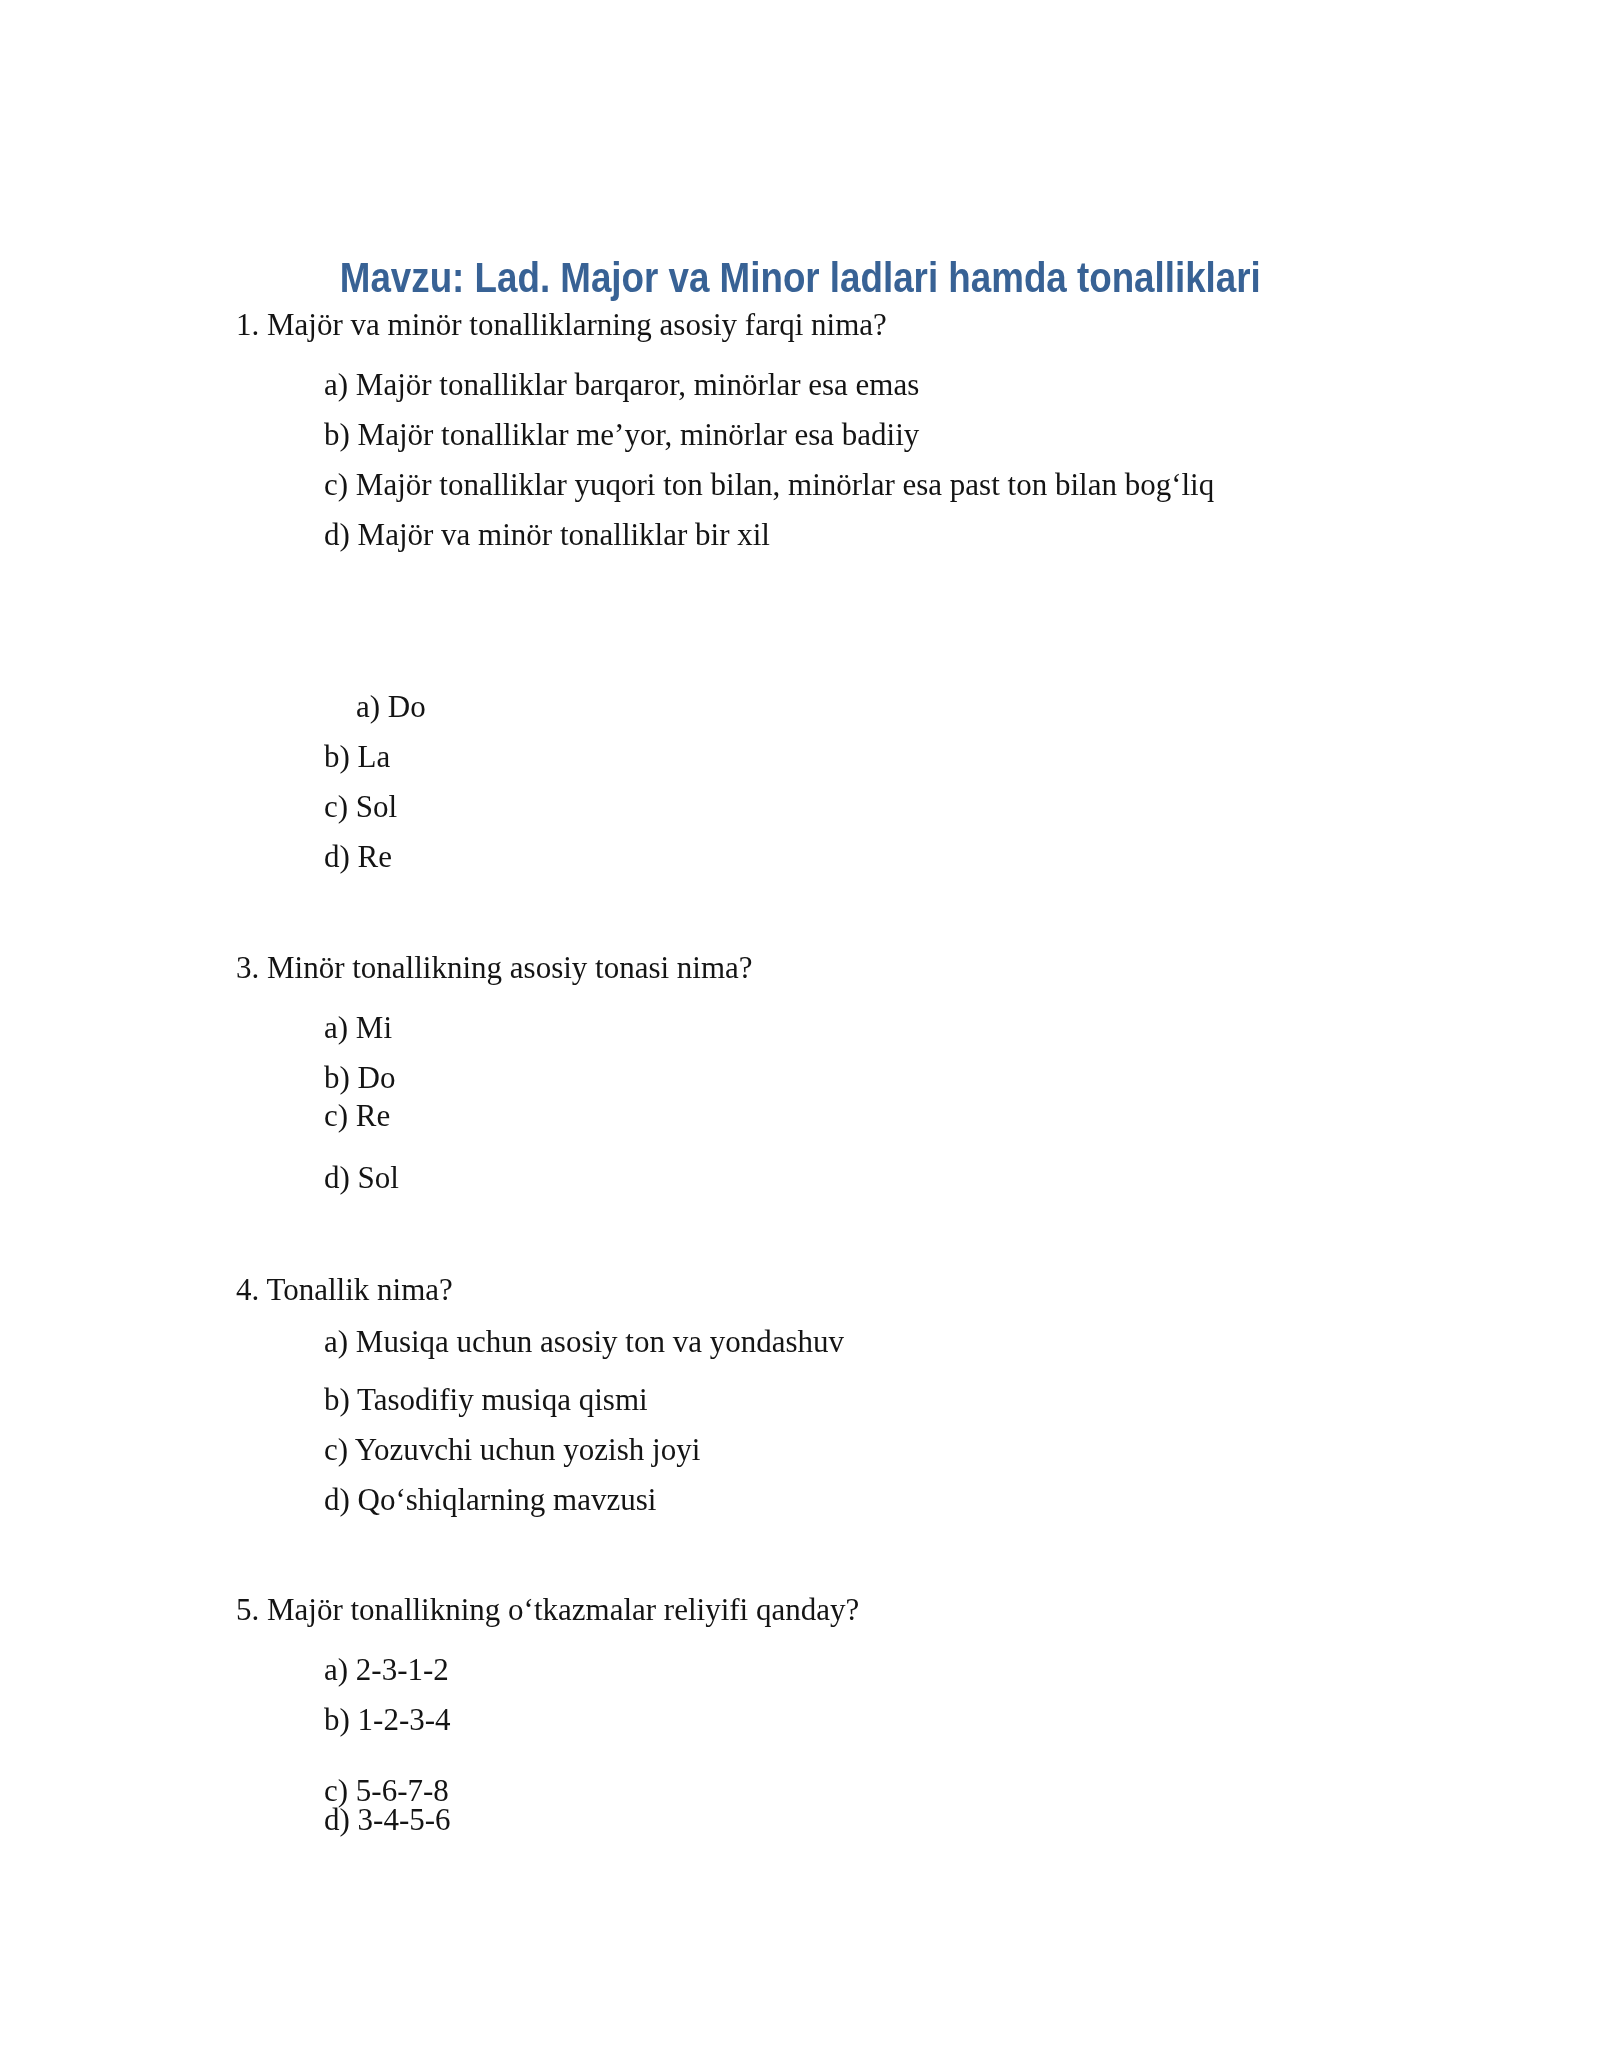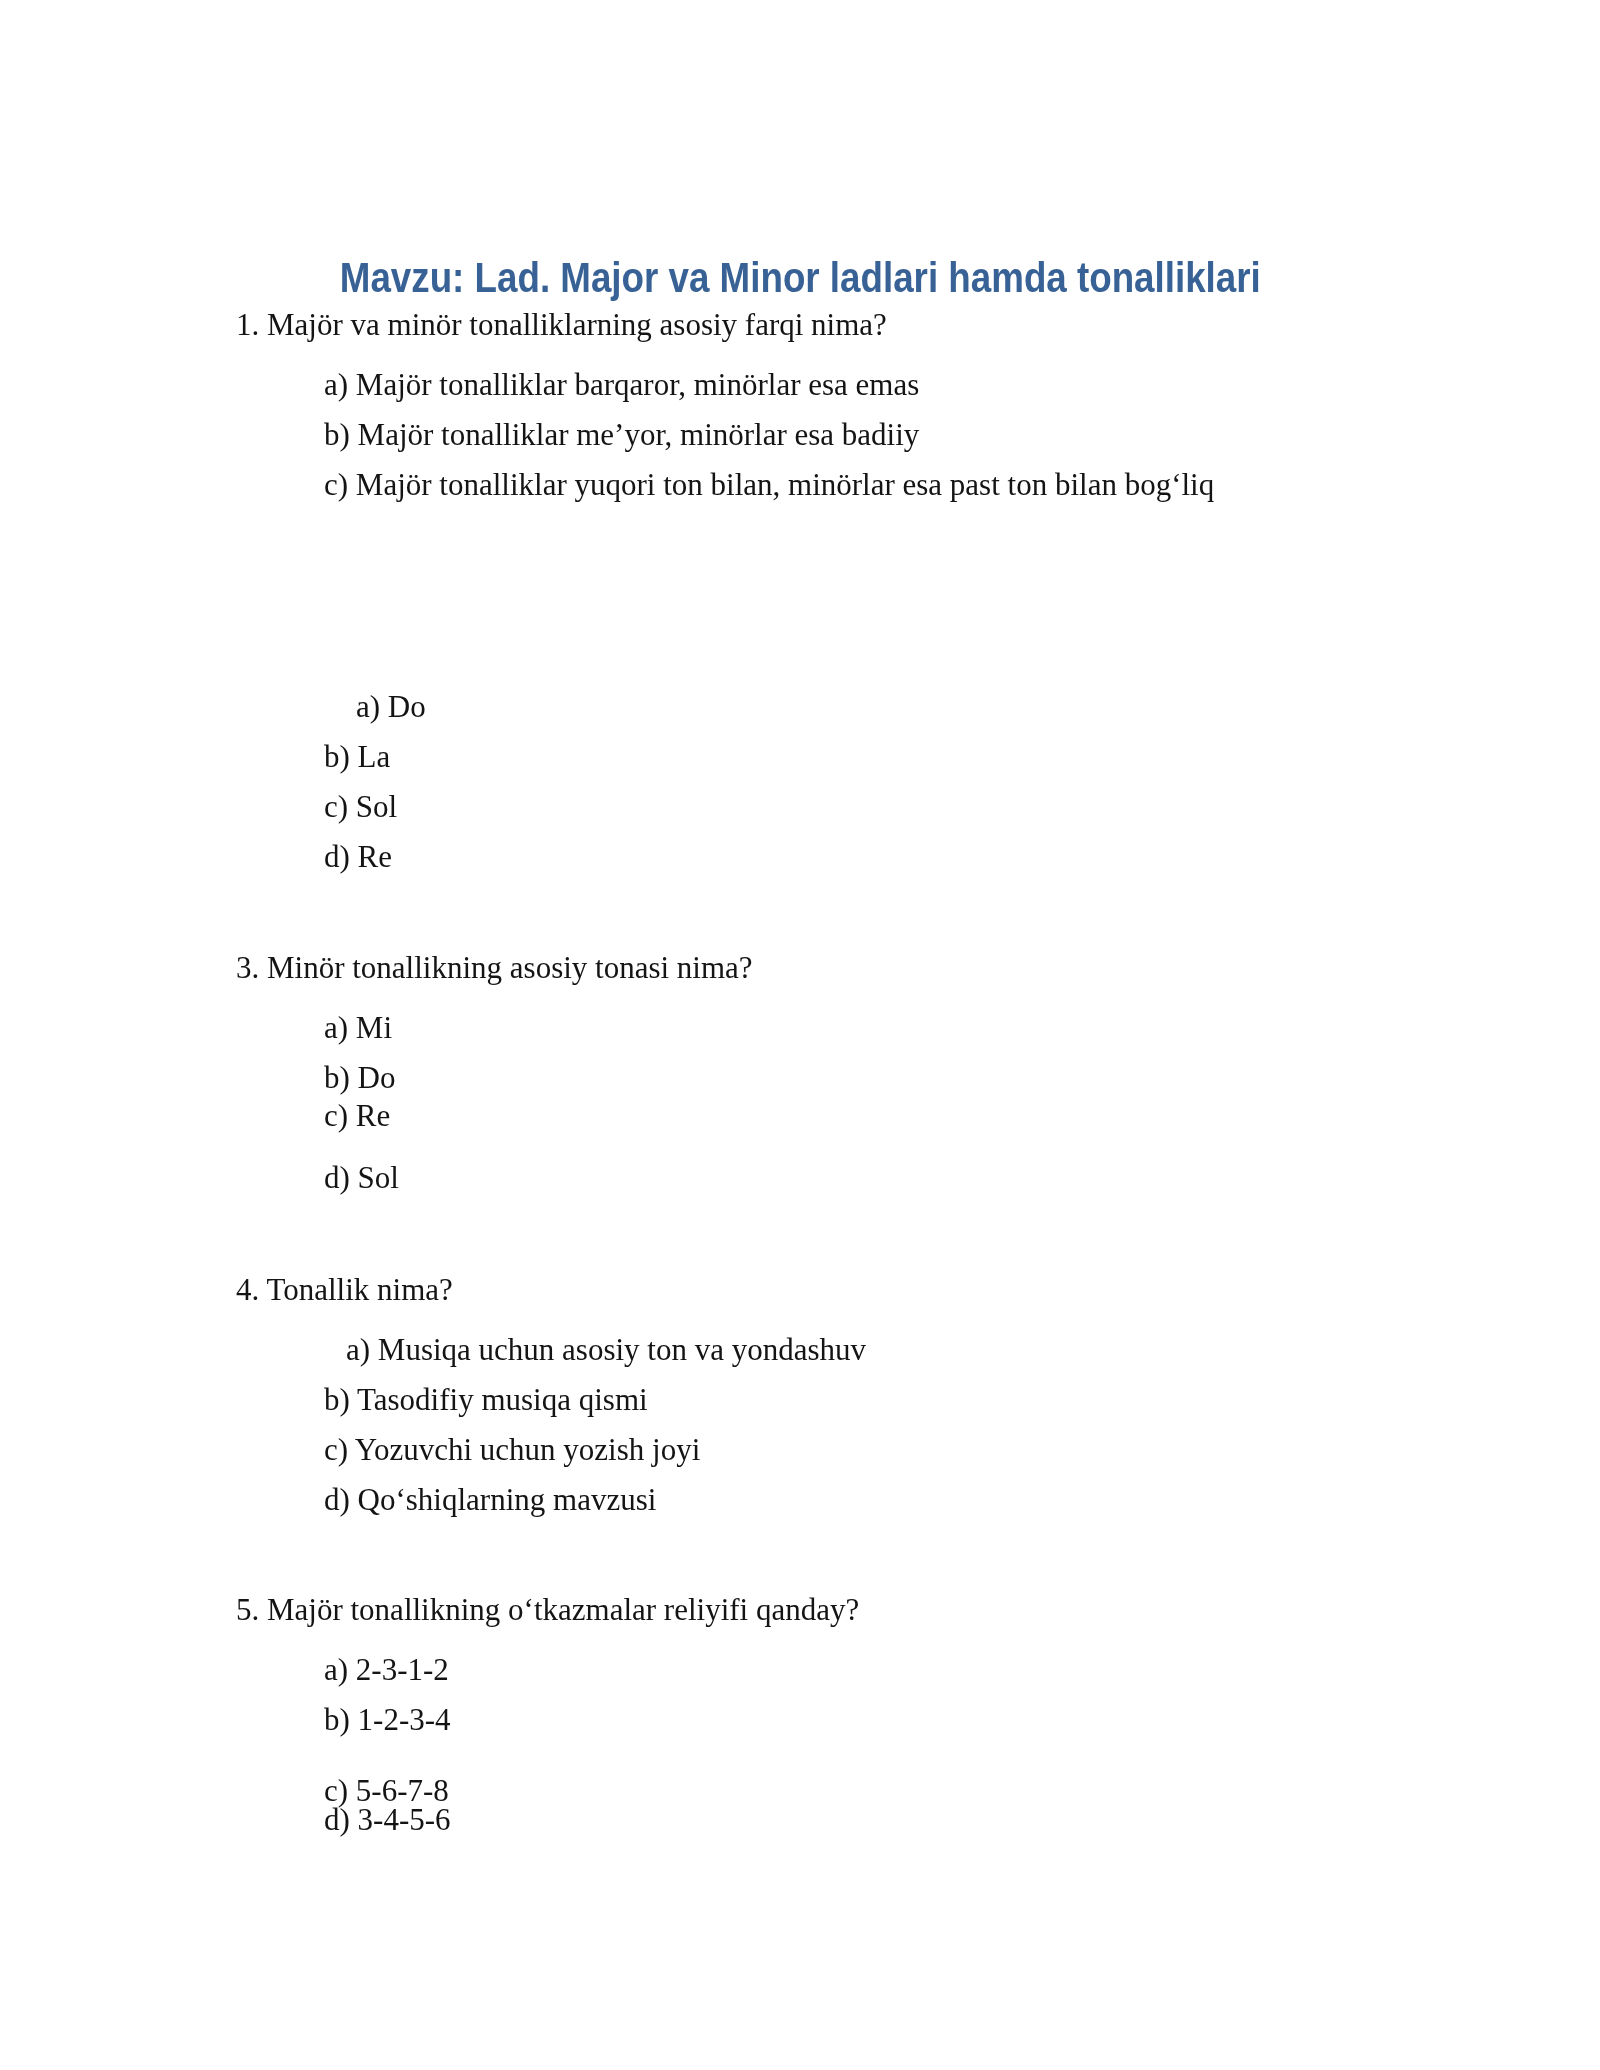--- a/index.html
+++ b/index.html
@@ -53,37 +53,38 @@
 <body>
 
 <div class="page" style="color: rgb(20, 20, 20); background: rgb(255, 255, 255);">
   <h1 class="title-row"><span class="title-text" style="color: rgb(56, 98, 149);">Mavzu: Lad. Major va Minor ladlari hamda tonalliklari</span></h1>
   <div id="quiz-root">
       <div class="qgroup" style="top: 304px;">
         <div class="line q-line">1. Majör va minör tonalliklarning asosiy farqi nima?</div>
         <div class="line opt-line" style="top: 60px;">a) Majör tonalliklar barqaror, minörlar esa emas</div>
         <div class="line opt-line" style="top: 110px;">b) Majör tonalliklar me’yor, minörlar esa badiiy</div>
         <div class="line opt-line" style="top: 160px;">c) Majör tonalliklar yuqori ton bilan, minörlar esa past ton bilan bog‘liq</div>
+        <div class="line opt-line" style="top: 210px;">d) Majör va minör tonalliklar bir xil</div>
       </div>
       <div class="qgroup" style="top: 626px;">
         <div class="line opt-line" style="top: 60px; margin-left: 32px;">a) Do</div>
         <div class="line opt-line" style="top: 110px;">b) La</div>
         <div class="line opt-line" style="top: 160px;">c) Sol</div>
         <div class="line opt-line" style="top: 210px;">d) Re</div>
       </div>
       <div class="qgroup" style="top: 947px;">
         <div class="line q-line">3. Minör tonallikning asosiy tonasi nima?</div>
         <div class="line opt-line" style="top: 60px;">a) Mi</div>
         <div class="line opt-line" style="top: 110px;">b) Do</div>
         <div class="line opt-line" style="top: 148px;">c) Re</div>
         <div class="line opt-line" style="top: 210px;">d) Sol</div>
       </div>
       <div class="qgroup" style="top: 1269px;">
         <div class="line q-line">4. Tonallik nima?</div>
-        <div class="line opt-line" style="top: 60px; margin-left: 22px;">a) Musiqa uchun asosiy ton va yondashuv</div>
+        <div class="line opt-line" style="top: 52px;">a) Musiqa uchun asosiy ton va yondashuv</div>
         <div class="line opt-line" style="top: 110px;">b) Tasodifiy musiqa qismi</div>
         <div class="line opt-line" style="top: 160px;">c) Yozuvchi uchun yozish joyi</div>
         <div class="line opt-line" style="top: 210px;">d) Qo‘shiqlarning mavzusi</div>
       </div>
       <div class="qgroup" style="top: 1589px;">
         <div class="line q-line">5. Majör tonallikning o‘tkazmalar reliyifi qanday?</div>
         <div class="line opt-line" style="top: 60px;">a) 2-3-1-2</div>
         <div class="line opt-line" style="top: 110px;">b) 1-2-3-4</div>
         <div class="line opt-line" style="top: 156px; margin-top: 25px;">c) 5-6-7-8</div>
         <div class="line opt-line" style="top: 210px;">d) 3-4-5-6</div>

